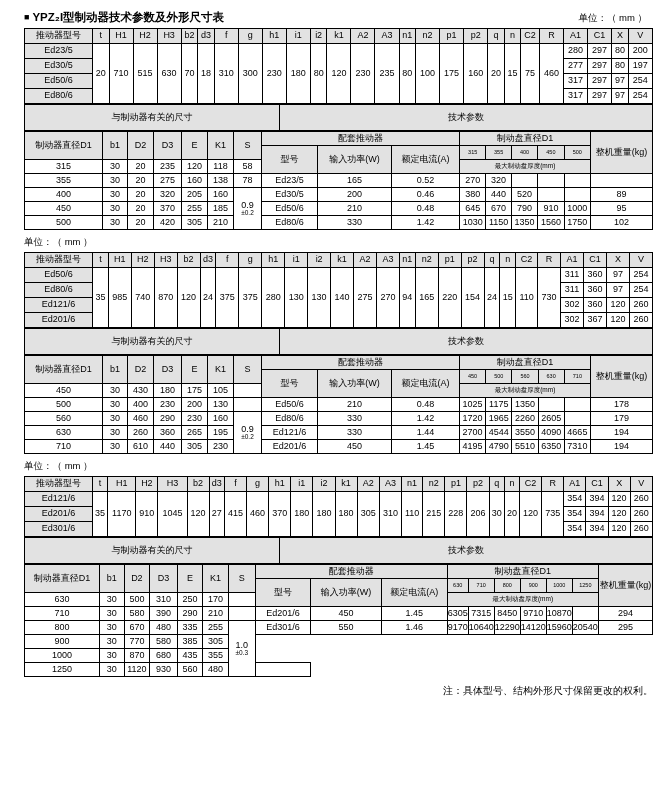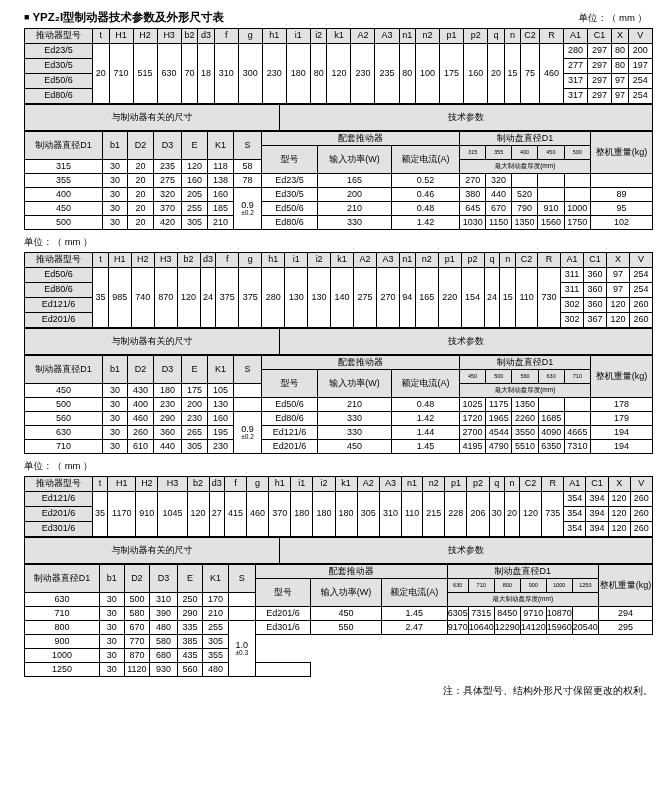--- a/index.html
+++ b/index.html
@@ -434,21 +434,21 @@
         <td rowspan="3">
           <div>0.9</div>
           <div class="tiny">±0.2</div>
         </td>
         <td>Ed80/6</td>
         <td>330</td>
         <td>1.42</td>
         <td>1720</td>
         <td>1965</td>
         <td>2260</td>
-        <td>1685</td>
+        <td>2605</td>
         <td></td>
         <td>179</td>
       </tr>
       <tr>
         <td>630</td>
         <td>30</td>
         <td>260</td>
         <td>360</td>
         <td>265</td>
         <td>195</td>
@@ -634,21 +634,21 @@
         <td>670</td>
         <td>480</td>
         <td>335</td>
         <td>255</td>
         <td rowspan="4">
           <div>1.0</div>
           <div class="tiny">±0.3</div>
         </td>
         <td>Ed301/6</td>
         <td>550</td>
-        <td>2.47</td>
+        <td>1.46</td>
         <td>9170</td>
         <td>10640</td>
         <td>12290</td>
         <td>14120</td>
         <td>15960</td>
         <td>20540</td>
         <td>295</td>
       </tr>
       <tr>
         <td>900</td>

